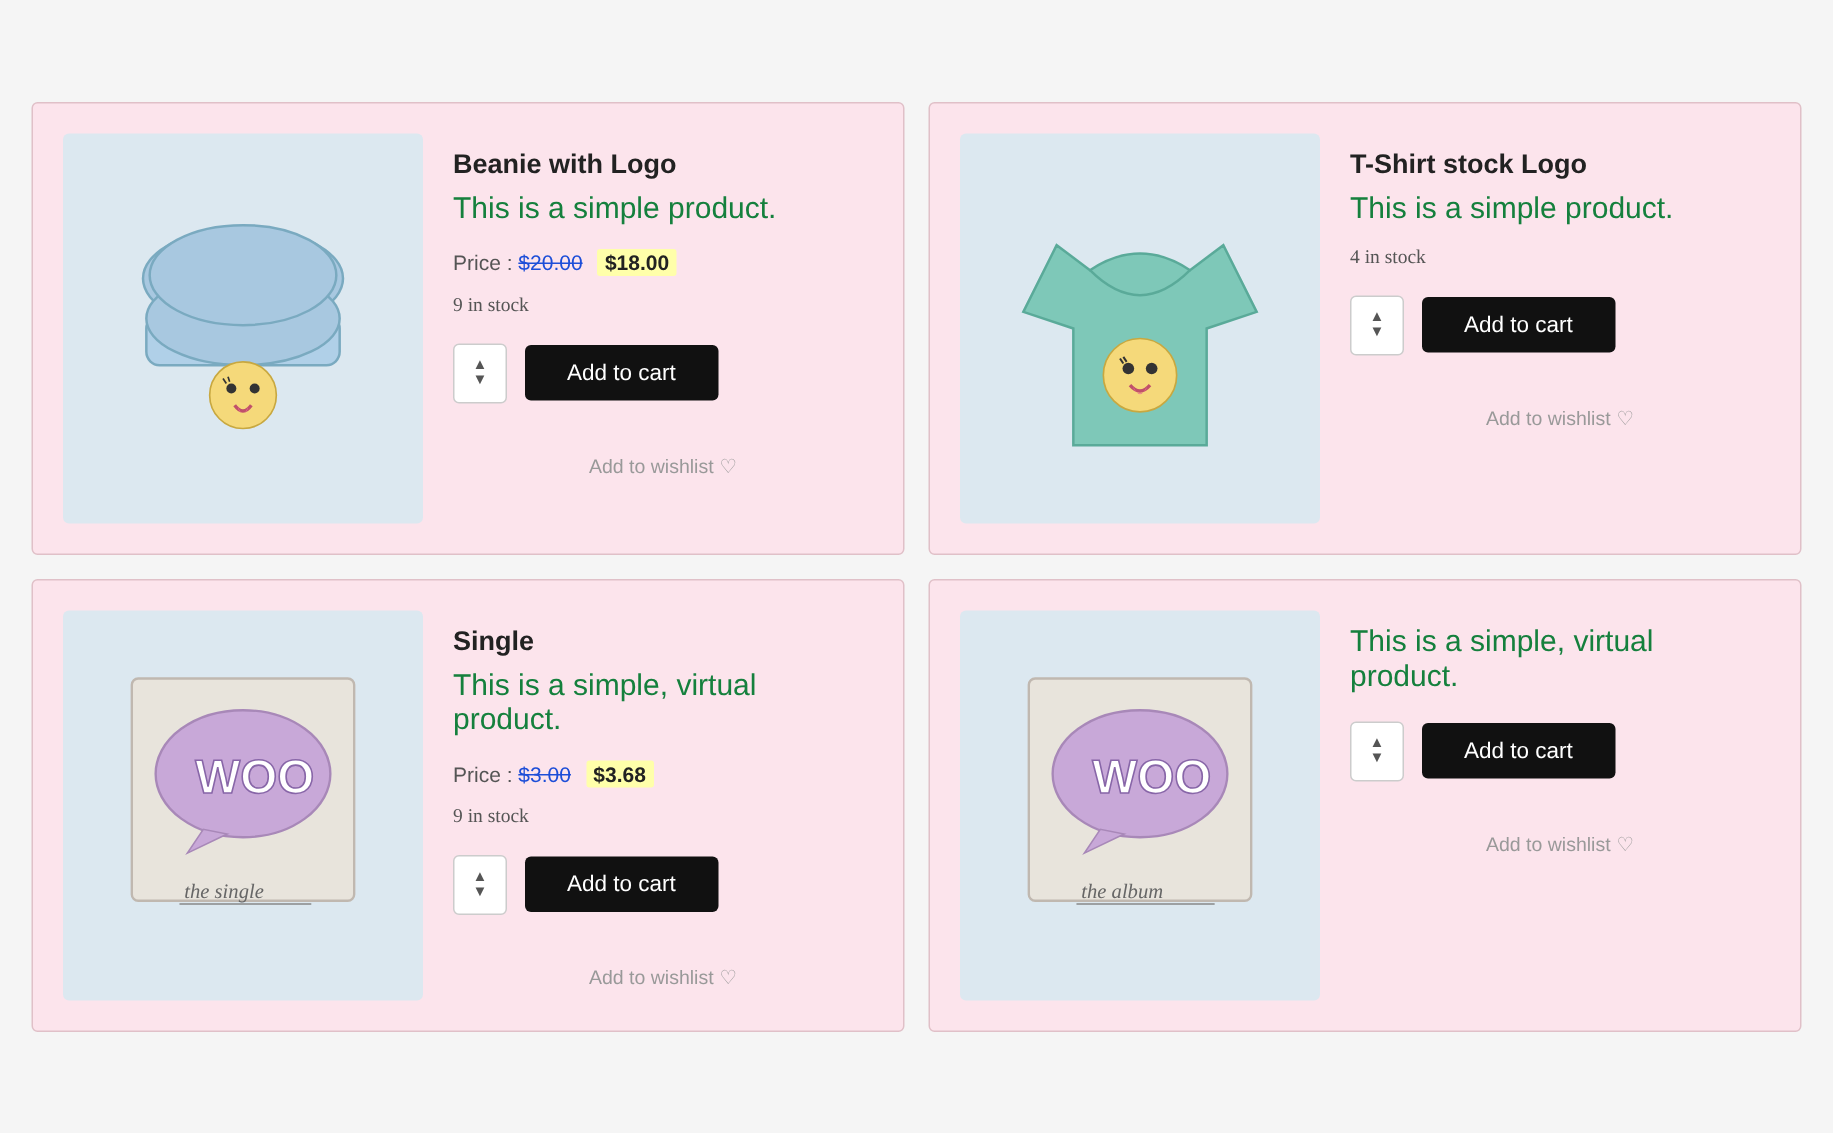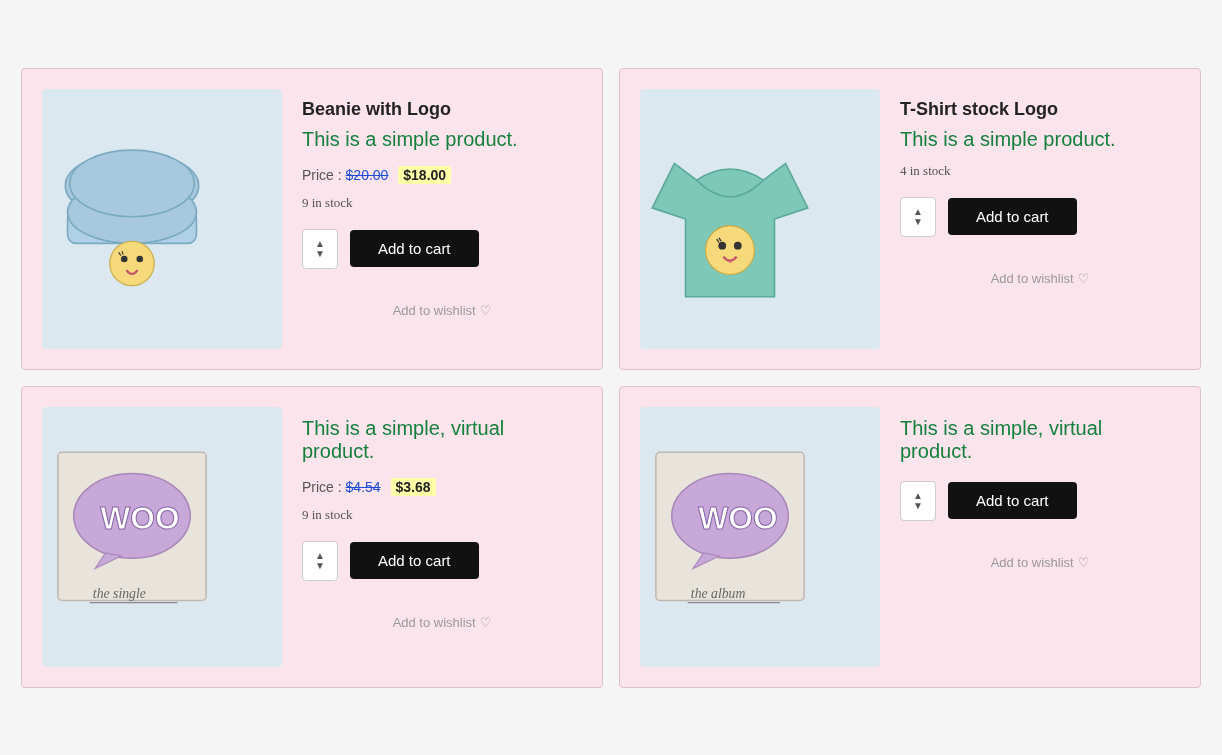--- a/index.html
+++ b/index.html
@@ -30,21 +30,21 @@
       position: relative;
     }
     .product-image-wrap {
       background: #dce8f0;
       border-radius: 4px;
       width: 240px;
       min-width: 240px;
       height: 260px;
       display: flex;
       align-items: center;
-      justify-content: flex-start;
+      justify-content: center;
       overflow: hidden;
     }
     .product-image-wrap svg,
     .product-image-wrap .img-placeholder {
       width: 180px;
       height: 200px;
     }
     .product-info {
       display: flex;
       flex-direction: column;
@@ -248,23 +248,24 @@
     <path d="M60 105 L50 120 L75 108 Z" fill="#c8a8d8" stroke="#a888b8" stroke-width="1"></path>
 
     <text x="55" y="82" font-family="Arial Black, sans-serif" font-size="30" font-weight="900" fill="white" stroke="#8866a8" stroke-width="1">WOO</text>
 
     <text x="48" y="148" font-family="Georgia, serif" font-size="13" fill="#666" font-style="italic">the single</text>
 
     <line x1="45" y1="152" x2="128" y2="152" stroke="#888" stroke-width="1"></line>
   </svg>
     </div>
     <div class="product-info">
+      <div class="product-name">Single</div>
       <div class="product-desc">This is a simple, virtual product.</div>
       <div class="product-price"><span style="color:#555">Price : </span>
-                 <span class="price-original">$4.54</span>
+                 <span class="price-original">$3.00</span>
                  <span class="price-sale">$3.68</span></div>
       <div class="stock-info">9 in stock</div>
       <div class="cart-row">
         <div class="qty-spinner">
           <span>▲</span>
           <span>▼</span>
         </div>
         <button class="add-to-cart-btn">Add to cart</button>
       </div>
       <div class="wishlist-row">

